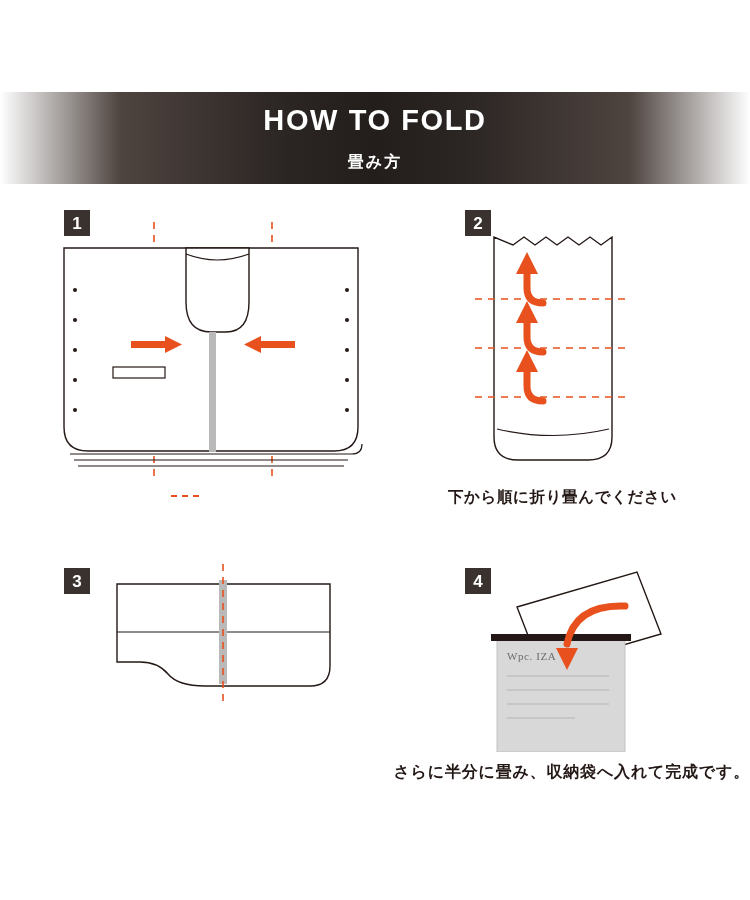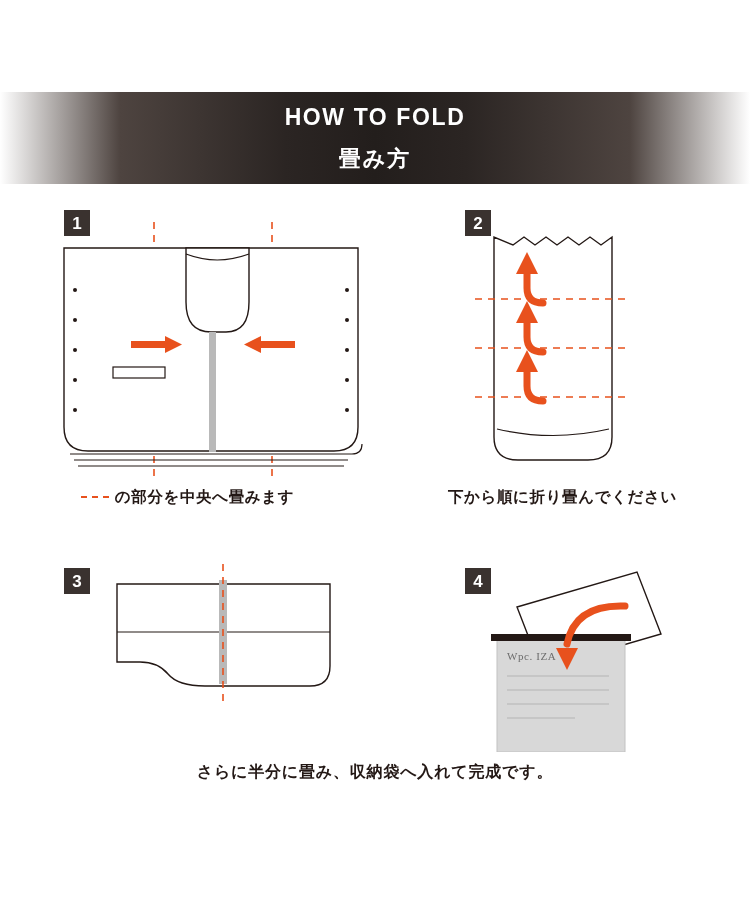--- a/index.html
+++ b/index.html
@@ -24,30 +24,30 @@
     width: 750px;
     height: 92px;
     background: linear-gradient(90deg, #ffffff 0%, #4e4440 16%, #2b2523 38%, #231e1c 50%, #2b2523 62%, #4e4440 84%, #ffffff 100%);
     display: flex;
     flex-direction: column;
     align-items: center;
     justify-content: center;
   }
   .header .title-en {
     color: #ffffff;
-    font-size: 23px;
+    font-size: 29px;
     font-weight: bold;
     letter-spacing: 1.6px;
     line-height: 1;
     margin-bottom: 7px;
     text-align: center;
   }
   .header .title-ja {
     color: #ffffff;
-    font-size: 22px;
+    font-size: 16px;
     font-weight: bold;
     letter-spacing: 2px;
     line-height: 1;
     margin-top: 12px;
   }
 
   
   .steps {
     position: absolute;
     left: 0;
@@ -89,21 +89,21 @@
     width: 28px;
     border-top: 2px dashed #e8511d;
     vertical-align: 4px;
     margin-right: 6px;
   }
   .caption-wide {
     position: absolute;
     left: 0;
     top: 570px;
     width: 750px;
-    text-align: center;
+    text-align: right;
     font-size: 16px;
     font-weight: bold;
     letter-spacing: 0.8px;
     color: #231815;
   }
   svg { display: block; }
 </style>
 </head>
 <body>
 
@@ -153,21 +153,21 @@
           <rect x="131" y="149" width="34" height="7" fill="#e8511d"></rect>
           <path d="M165 144 L182 152.5 L165 161 Z" fill="#e8511d"></path>
         </g>
         <g>
           <rect x="261" y="149" width="34" height="7" fill="#e8511d"></rect>
           <path d="M261 144 L244 152.5 L261 161 Z" fill="#e8511d"></path>
         </g>
       </svg>
 
       <div class="caption" style="top:295px;">
-        <span class="dash-legend"></span><span>の部分を中央へ畳みます</span>
+        <span class="dash-legend"></span>
       </div>
     </div>
 
     <div class="cell">
       <div class="step-num" style="left:90px; top:18px;">2</div>
 
       <svg width="375" height="290" style="position:absolute; left:0; top:0;">
 
         <path d="M119 45 L119 245 Q119 268 143 268 L213 268 Q237 268 237 245 L237 45
                  L226 53 L215 45 L204 53 L193 45 L182 53 L171 45 L160 53 L149 45 L138 53 Z" fill="#ffffff" stroke="#231815" stroke-width="1.4"></path>

